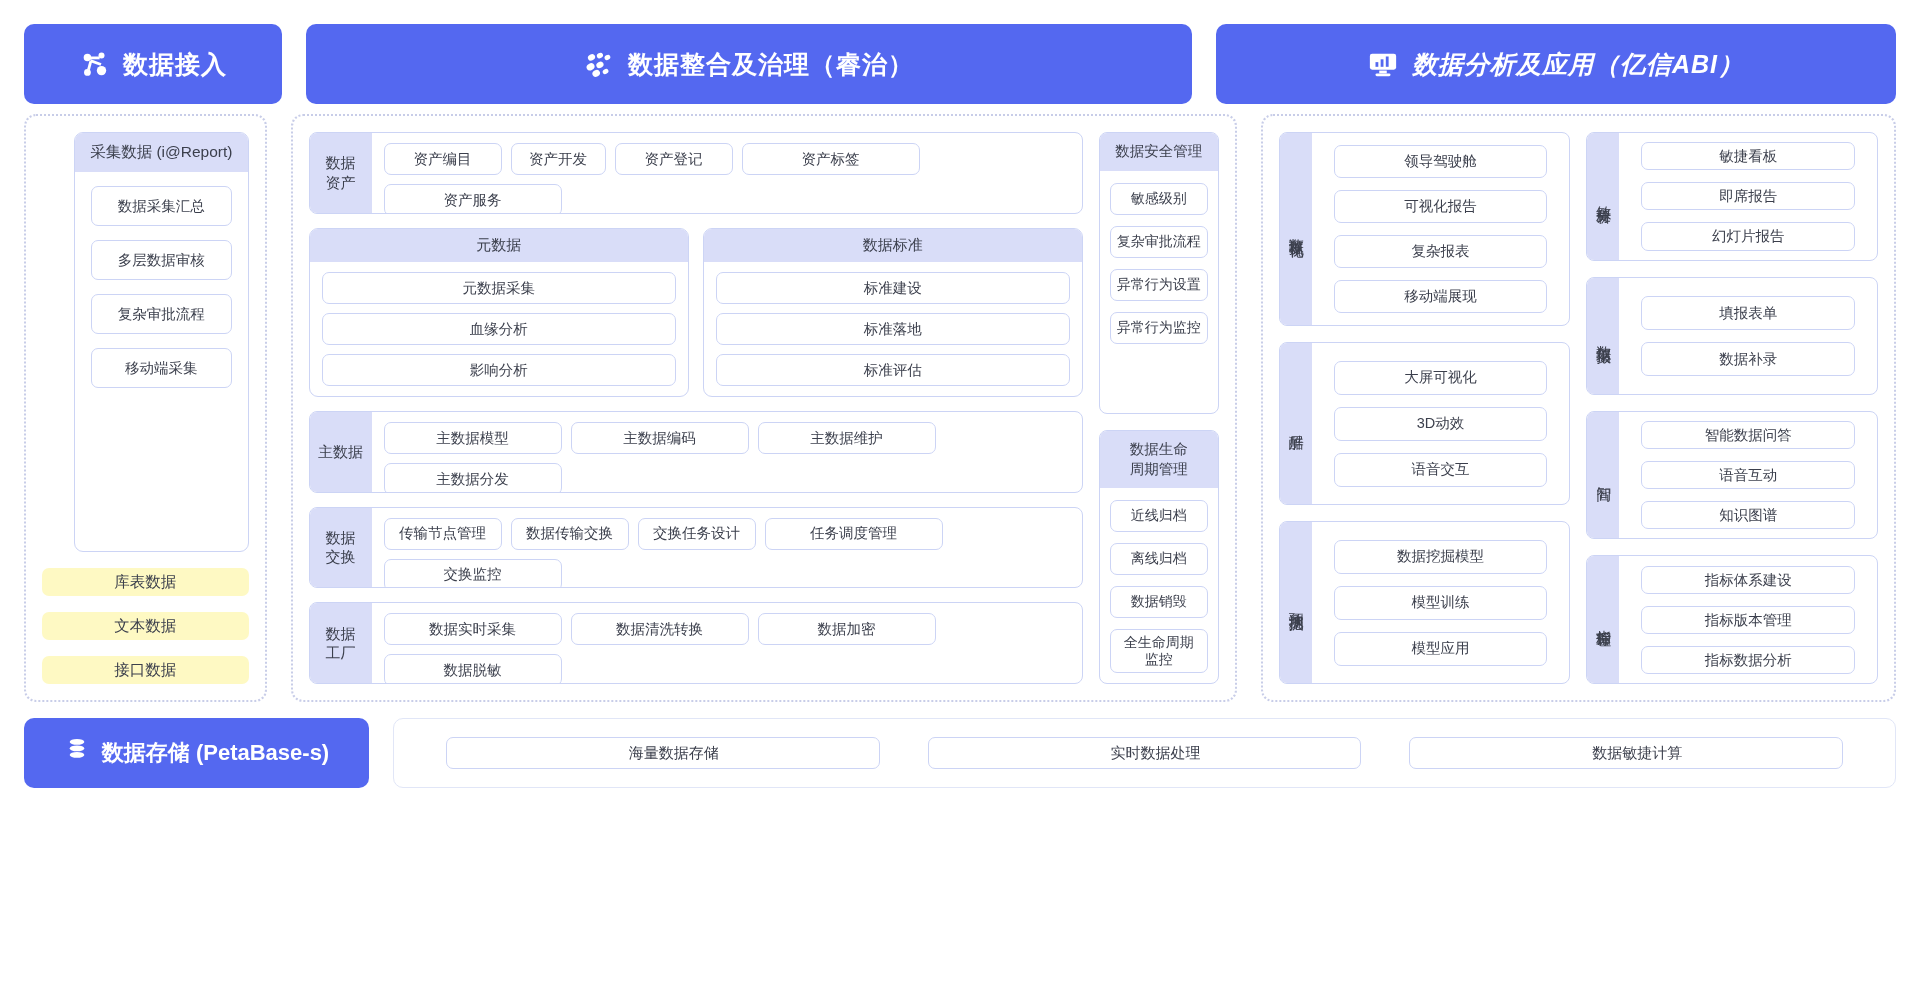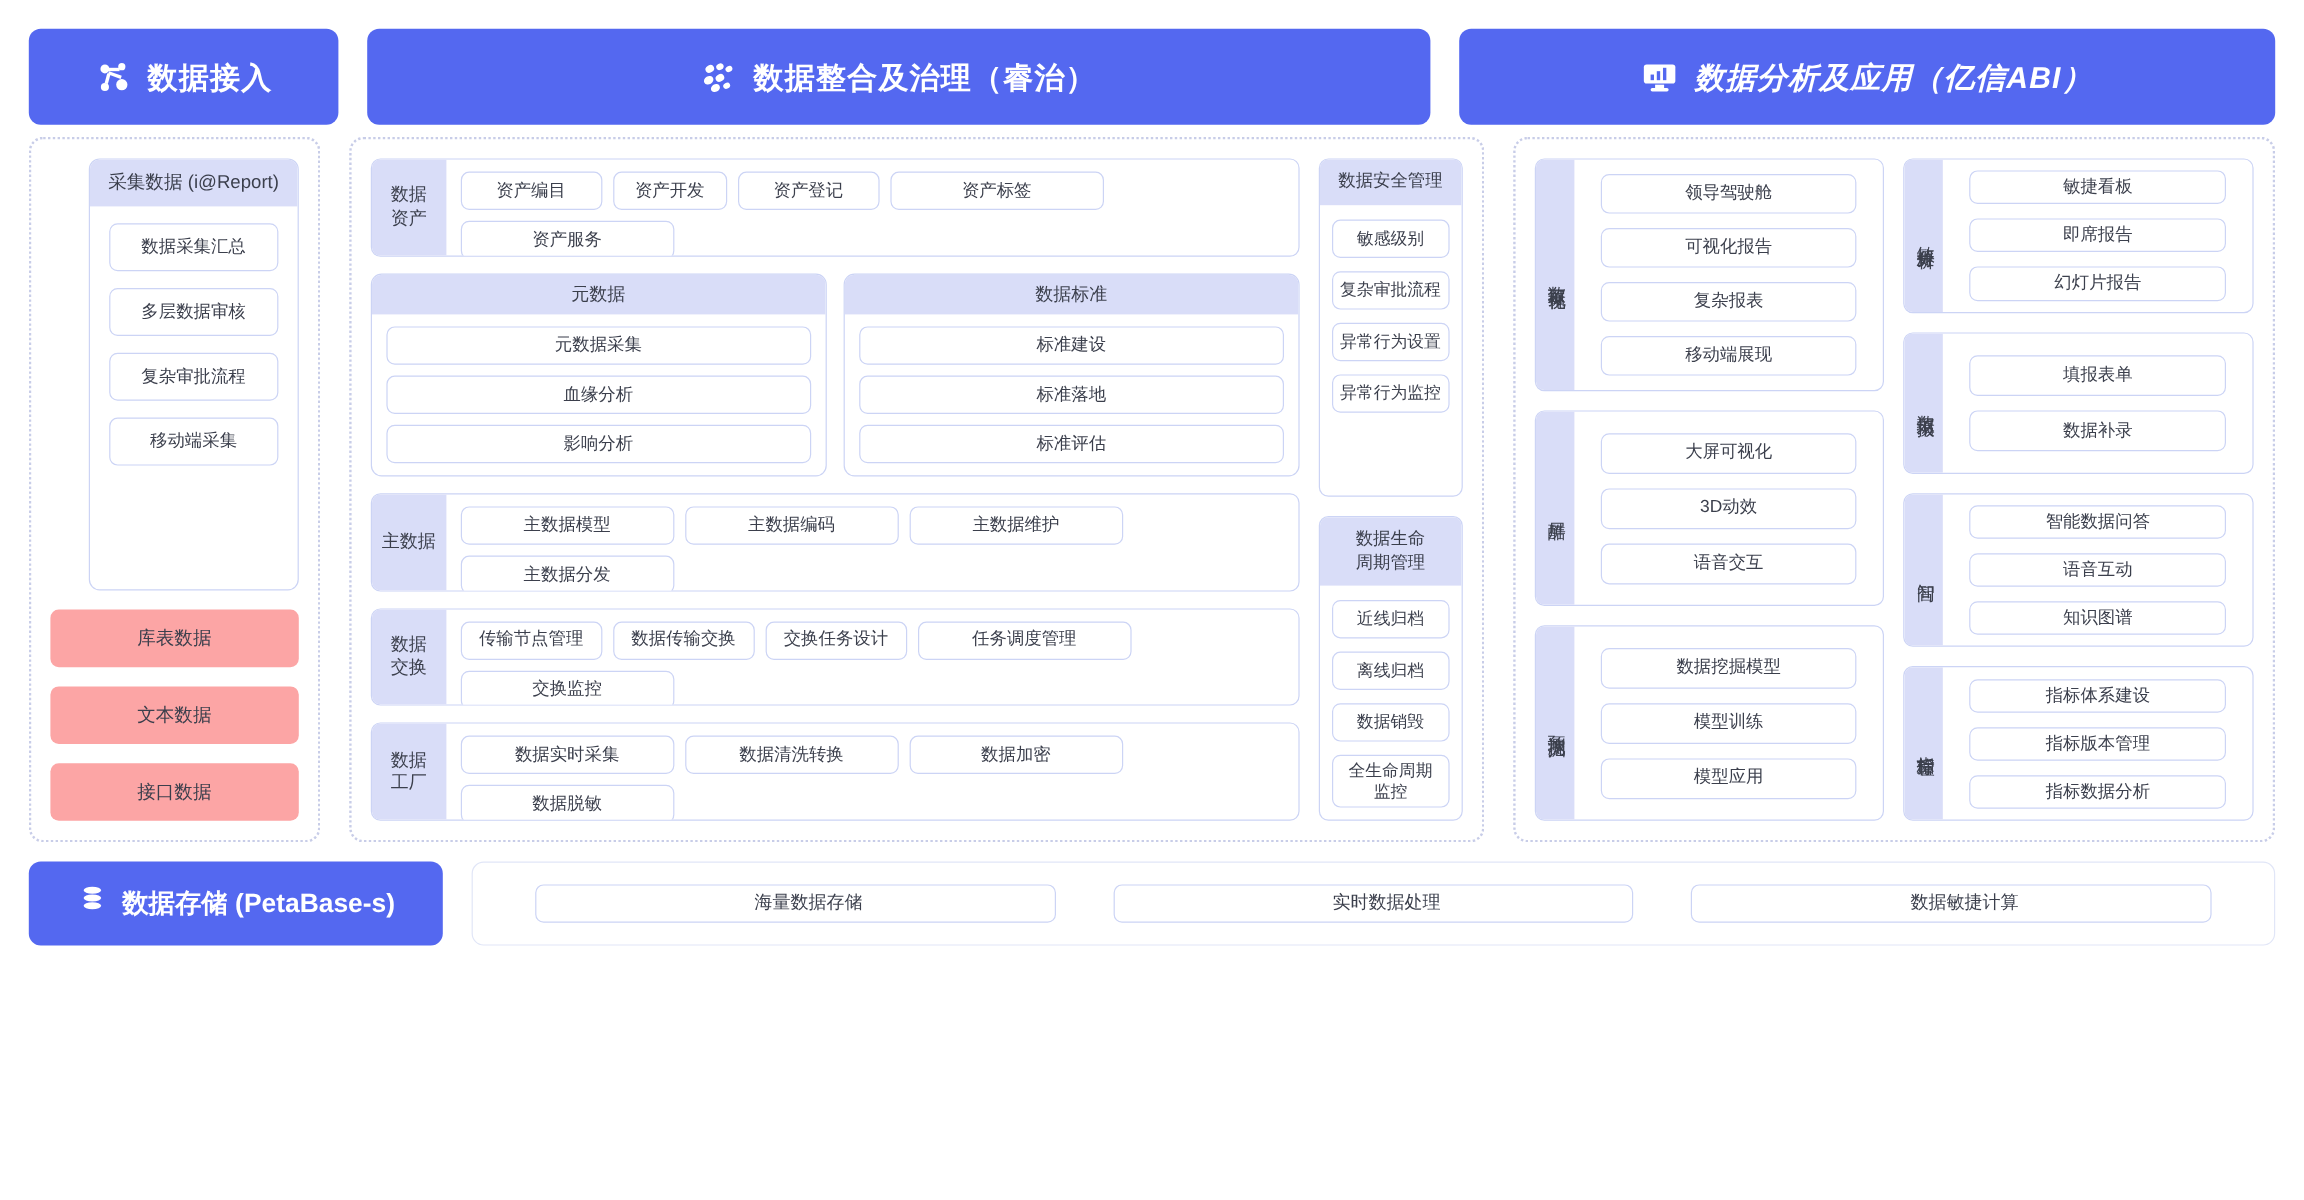--- a/index.html
+++ b/index.html
@@ -71,25 +71,25 @@
     text-align: center;
     padding: 9px 4px;
   }
   .panel-body {
     padding: 14px 16px;
     display: flex; flex-direction: column; gap: 14px;
     flex: 1 1 auto;
   }
   .panel-body .chip { height: 40px; }
   .band {
-    background: #fca5a5;
+    background: #fef9c3;
     border-radius: 7px;
     color: #3b3f4c;
     font-size: 15.5px;
-    height: 48px;
+    height: 28px;
     display: flex; align-items: center; justify-content: center;
   }
   .left-stack { display: flex; flex-direction: column; gap: 16px; }
 
   
   .gov-main { flex: 1 1 auto; display: flex; flex-direction: column; gap: 14px; }
   .gov-side { width: 128px; display: flex; flex-direction: column; gap: 16px; }
 
   
   .rowgrp {

